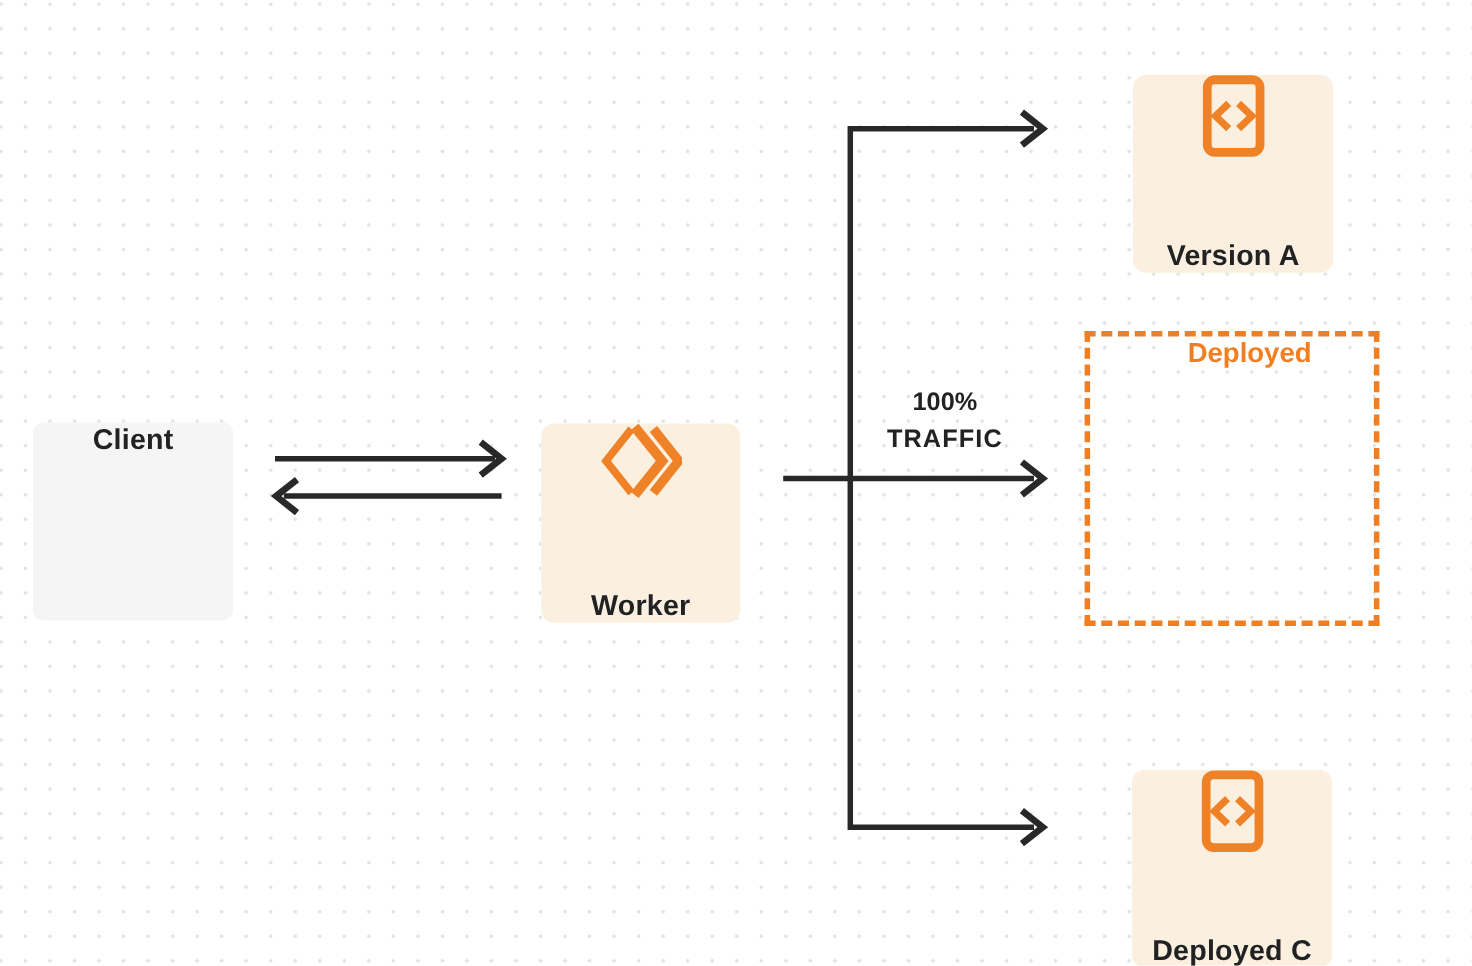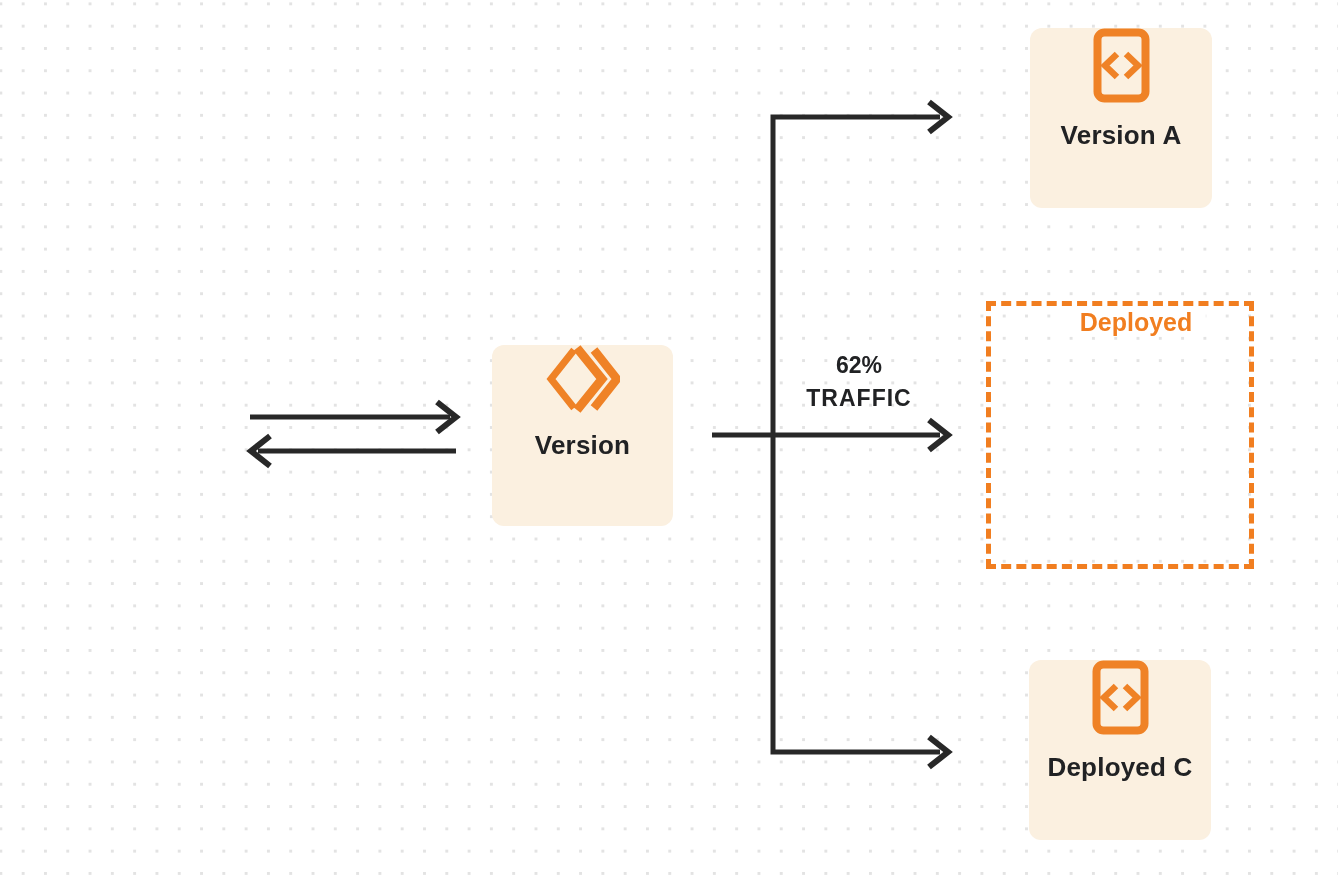--- a/index.html
+++ b/index.html
@@ -25,23 +25,24 @@
   }
   .arrows .line { stroke-width: 5; }
   .arrows .head { stroke-width: 6; }
 
   .node {
     position: absolute;
     border-radius: 12px;
     display: flex;
     flex-direction: column;
     align-items: center;
-    justify-content: flex-start;
+    justify-content: space-between;
     gap: 17px;
     box-sizing: border-box;
+    margin-top: 40px;
   }
   .node .label {
     font-size: 26px;
     font-weight: 700;
     color: var(--label-text, #212224);
     letter-spacing: 0.2px;
     white-space: nowrap;
   }
 
   .client  { left: 30px;   top: 344px; width: 182px; height: 180px; background: var(--client-bg, #f5f5f6); border-radius: 10px; }
@@ -118,30 +119,33 @@
       <path class="head" d="M929 102 L948 117 L929 132"></path>
     </g>
     <g>
       <path class="line" d="M773 433 V752 H940"></path>
       <path class="head" d="M929 737 L948 752 L929 767"></path>
     </g>
   </svg>
 
   <div class="deployed-box"></div>
 
+  <div class="node client">
+    <span class="label">Client</span>
+  </div>
 
   <div class="node worker">
     <span class="icon">
       <svg width="74" height="68" viewBox="0 0 74 68">
         <path d="M28 5 L5 34 L28 63" stroke-width="7"></path>
         <path d="M31 3 L56 34 L31 65" stroke-width="9"></path>
         <path d="M48 5 L71 34 L48 63" stroke-width="8.5"></path>
       </svg>
     </span>
-    <span class="label">Version</span>
+    <span class="label">Worker</span>
   </div>
 
   <div class="node version-a">
     <span class="icon">
       <svg width="57" height="75" viewBox="0 0 57 75">
         <rect x="4.5" y="4.5" width="48" height="66" rx="7" stroke-width="8"></rect>
         <path d="M24 26 L12 37.5 L24 49" stroke-width="6.5"></path>
         <path d="M33 26 L45 37.5 L33 49" stroke-width="6.5"></path>
       </svg>
     </span>
@@ -156,17 +160,17 @@
         <path d="M24 26 L12 37.5 L24 49" stroke-width="6.5"></path>
         <path d="M33 26 L45 37.5 L33 49" stroke-width="6.5"></path>
       </svg>
     </span>
     <span class="label">Deployed C</span>
   </div>
 
   <div class="deployed-label">Deployed</div>
 
   <div class="traffic">
-    <div class="l1">62%</div>
+    <div class="l1">100%</div>
     <div class="l2">TRAFFIC</div>
   </div>
 
 </div>
 
 </body></html>

